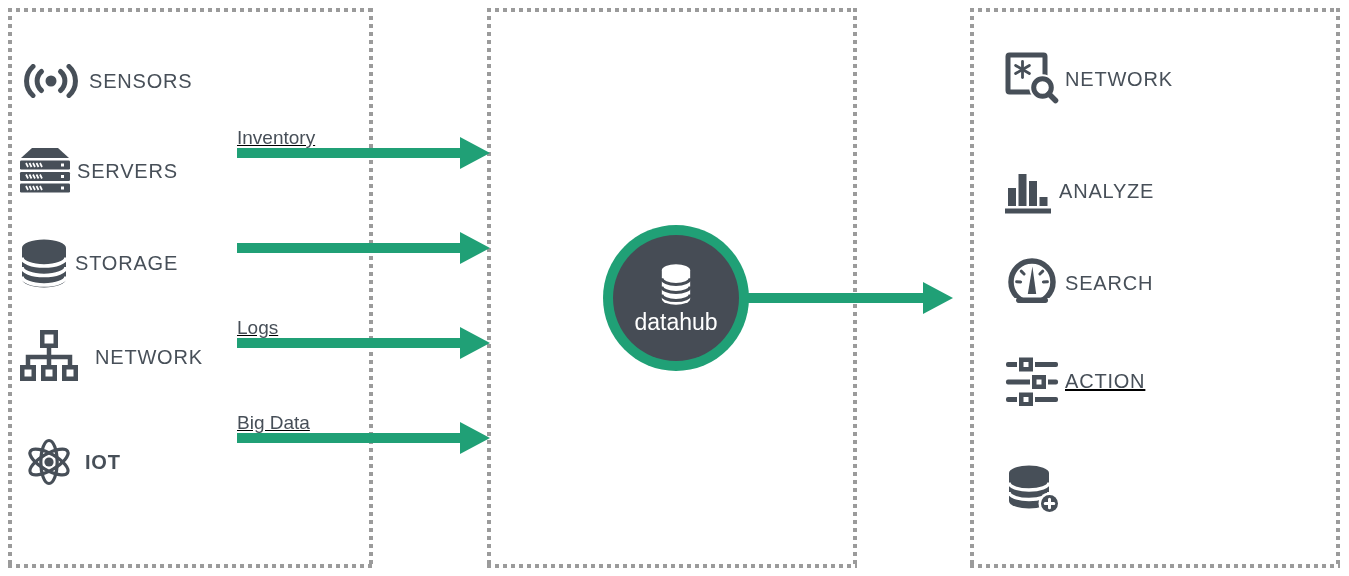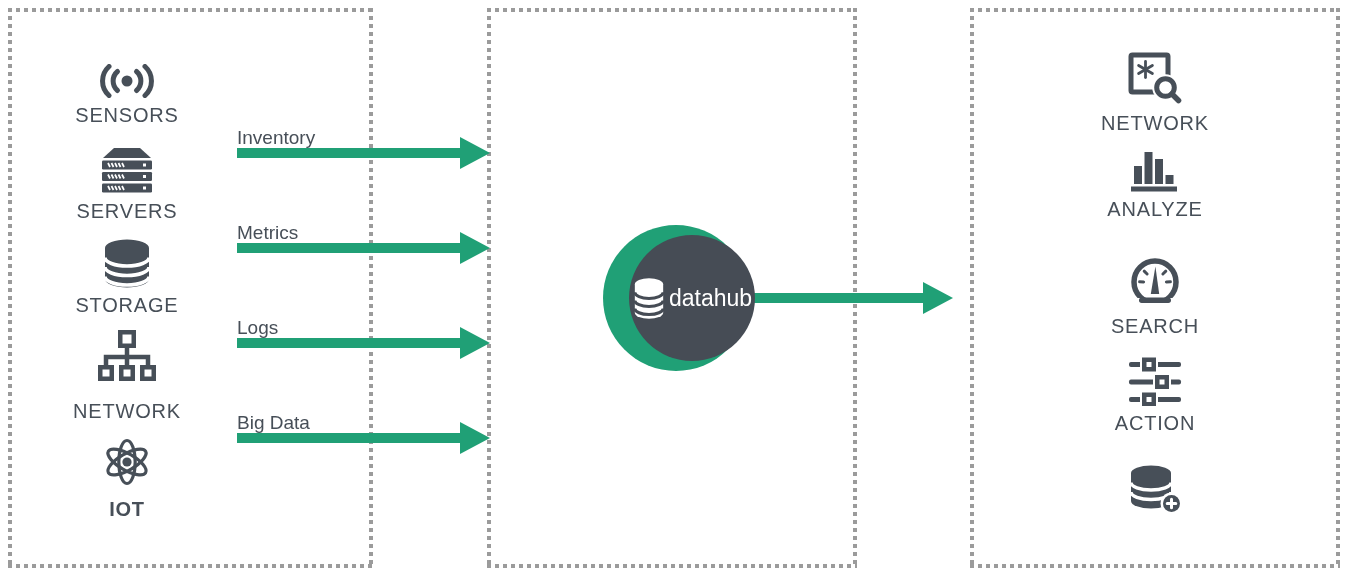--- a/index.html
+++ b/index.html
@@ -24,52 +24,52 @@
       repeating-linear-gradient(180deg, var(--border-gray) 0 4px, transparent 4px 8px),
       repeating-linear-gradient(180deg, var(--border-gray) 0 4px, transparent 4px 8px);
     background-size:100% 4px,100% 4px,4px 100%,4px 100%;
     background-position:0 0,0 100%,0 0,100% 0;
     background-repeat:no-repeat;
   }
   .panel-left{left:8px;top:8px;width:365px;height:560px;}
   .panel-mid{left:487px;top:8px;width:370px;height:560px;}
   .panel-right{left:970px;top:8px;width:370px;height:560px;}
 
-  .stack-item{position:absolute;display:flex;flex-direction:column;align-items:center;gap:6px;}
+  .stack-item{position:absolute;display:flex;align-items:center;gap:6px;}
   .panel-left .stack-item{left:11px;width:216px;}
   .panel-right .stack-item{left:35px;width:300px;}
   .cap-label{font-size:20px;color:var(--charcoal);letter-spacing:.8px;line-height:22px;white-space:nowrap;}
   .icon{color:var(--charcoal);display:block;}
 
-  .it-sensors{top:56px;} .it-servers{top:140px;justify-content:center;} .it-storage{top:230px;align-items:center;}
+  .it-sensors{top:56px;} .it-servers{top:140px;} .it-storage{top:230px;align-items:center;}
   .it-network{top:322px;gap:16px;} .it-iot{top:424px;font-weight:bold;}
-  .it-search{top:44px;} .it-analyze{top:138px;} .it-monitor{top:249px;}
-  .it-action{top:348px;} .it-extdb{top:455px;}
+  .it-search{top:44px;} .it-analyze{top:160px;} .it-monitor{top:249px;}
+  .it-action{top:348px;text-decoration:underline;} .it-extdb{top:455px;}
 
   
-  .arrow-row{position:absolute;left:237px;width:253px;height:60px;z-index:2;}
+  .arrow-row{position:absolute;left:237px;width:253px;height:60px;z-index:2;text-decoration:underline;}
   .ar-0{top:128px;} .ar-1{top:223px;} .ar-2{top:318px;} .ar-3{top:413px;}
   .arrow-label{font-size:19px;color:var(--charcoal);line-height:20px;}
   .arrow-line{position:absolute;left:0;top:9px;width:253px;height:32px;}
   .arrow-shaft{position:absolute;left:0;top:11px;height:10px;background:var(--accent-green);}
   .arrow-row .arrow-shaft{width:225px;}
   .arrow-head{position:absolute;top:0;width:0;height:0;
     border-top:16px solid transparent;border-bottom:16px solid transparent;
     border-left:30px solid var(--accent-green);}
   .arrow-row .arrow-head{left:223px;}
 
   .out-arrow{position:absolute;left:748px;top:282px;width:205px;height:32px;z-index:2;}
   .out-arrow .arrow-shaft{width:177px;}
   .out-arrow .arrow-head{left:175px;}
 
   
   .hub{position:absolute;left:603px;top:225px;width:146px;height:146px;border-radius:50%;
     background:var(--accent-green);z-index:3;}
-  .hub-inner{position:absolute;left:26px;top:10px;width:126px;height:126px;border-radius:50%;
-    background:var(--hub-fill);display:flex;flex-direction:row;align-items:center;justify-content:center;gap:3px;}
+  .hub-inner{position:absolute;left:10px;top:10px;width:126px;height:126px;border-radius:50%;
+    background:var(--hub-fill);display:flex;flex-direction:column;align-items:center;justify-content:center;gap:3px;}
   .hub-label{color:var(--hub-text);font-size:23px;line-height:25px;}
   .hub-db-gap{stroke:var(--hub-fill);}
 </style>
 </head>
 <body>
 
 <div class="canvas">
 
   <div class="panel panel-left">
 
@@ -229,21 +229,20 @@
   </div>
 
   <div class="arrow-row ar-0">
     <div class="arrow-label">Inventory</div>
     <div class="arrow-line">
       <div class="arrow-shaft"></div>
       <div class="arrow-head"></div>
     </div>
   </div>
   <div class="arrow-row ar-1">
-    <div class="arrow-label">Metrics</div>
     <div class="arrow-line">
       <div class="arrow-shaft"></div>
       <div class="arrow-head"></div>
     </div>
   </div>
   <div class="arrow-row ar-2">
     <div class="arrow-label">Logs</div>
     <div class="arrow-line">
       <div class="arrow-shaft"></div>
       <div class="arrow-head"></div>

